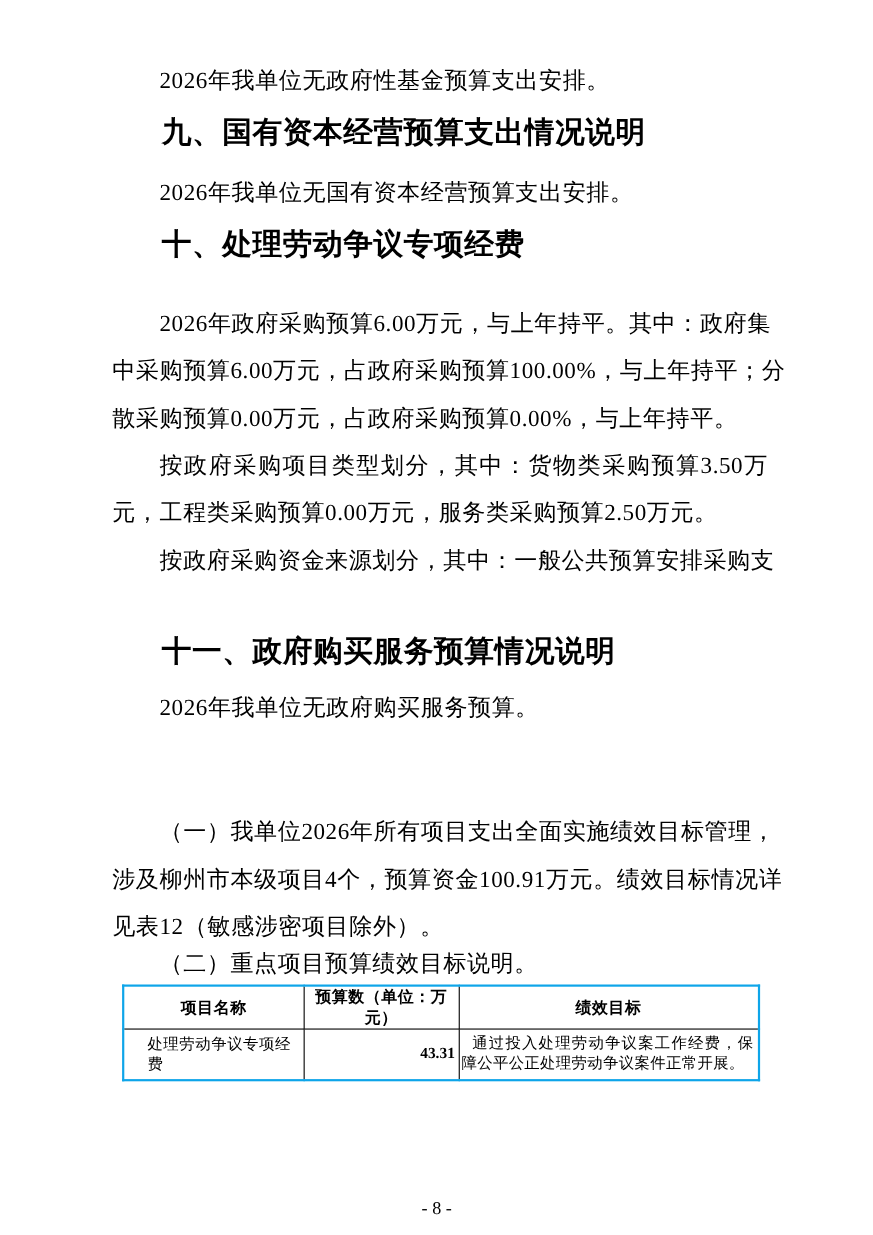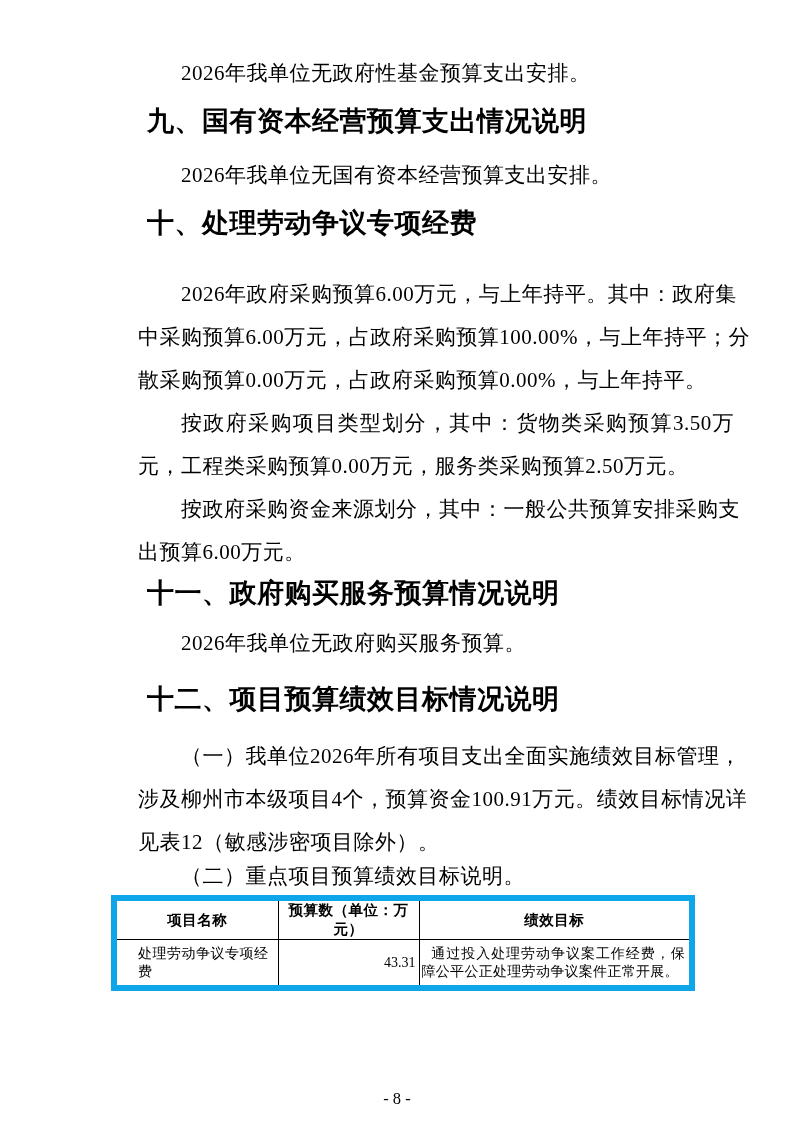--- a/index.html
+++ b/index.html
@@ -7,46 +7,45 @@
     width:794px;height:1123px;background:#ffffff;color:#000;
     font-family:"Liberation Serif","DejaVu Serif",serif;
     position:relative;overflow:hidden;
   }
   .page{position:absolute;left:0;top:0;width:794px;height:1123px;background:#fff;}
   
   .line{
     position:absolute;left:102px;width:596px;height:26px;
     font-size:21px;line-height:24px;white-space:nowrap;
     letter-spacing:0.5px;
-    margin-left:36px;
   }
   .fill{text-align:justify;text-align-last:justify;}
   .ind{padding-left:43px;width:553px;}
   
   .heading{
     position:absolute;left:147px;height:28px;
     font-family:Liberation Mono, monospace;
     font-weight:700;font-size:27px;line-height:25px;white-space:nowrap;
     letter-spacing:0.5px;
   }
   
   table.perf{
     position:absolute;left:111px;top:895px;width:578px;
     border-collapse:collapse;table-layout:fixed;
     font-size:14px;
   }
   table.perf,table.perf th,table.perf td{border:1px solid #000;}
-  table.perf{border:6px solid #0ea5e9;}
+  table.perf{border:2px solid #0ea5e9;}
   table.perf th{
     height:24px;font-weight:700;text-align:center;vertical-align:middle;
     font-size:14.5px;padding:0;letter-spacing:0.5px;
   }
   table.perf td{height:41px;vertical-align:middle;}
   td.c1{padding:2px 4px 2px 21px;letter-spacing:0.5px;}
-  td.c2{text-align:right;padding:2px 3px 2px 2px;}
+  td.c2{text-align:right;padding:2px 3px 2px 2px;font-weight:bold;}
   td.c3{
     padding:1px 4px 1px 2px;line-height:17.5px;
     text-indent:0.7em;text-align:justify;letter-spacing:0.3px;
   }
   .pagenum{
     position:absolute;left:0;top:1089px;width:794px;height:22px;
     text-align:center;font-size:16.5px;line-height:20px;
   }
 </style>
 </head>
@@ -63,27 +62,25 @@
   <div class="heading" style="top:213px">十、处理劳动争议专项经费</div>
 
   <div class="line ind fill" style="top:282px">2026年政府采购预算6.00万元，与上年持平。其中：政府集</div>
   <div class="line fill" style="top:325px">中采购预算6.00万元，占政府采购预算100.00%，与上年持平；分</div>
   <div class="line" style="top:368px">散采购预算0.00万元，占政府采购预算0.00%，与上年持平。</div>
 
   <div class="line ind fill" style="top:411px">按政府采购项目类型划分，其中：货物类采购预算3.50万</div>
   <div class="line" style="top:454px">元，工程类采购预算0.00万元，服务类采购预算2.50万元。</div>
 
   <div class="line ind fill" style="top:497px">按政府采购资金来源划分，其中：一般公共预算安排采购支</div>
-  <div class="line" style="top:540px">出预算6.00万元。</div>
 
   <div class="heading" style="top:583px">十一、政府购买服务预算情况说明</div>
 
   <div class="line ind" style="top:631px">2026年我单位无政府购买服务预算。</div>
 
-  <div class="heading" style="top:689px">十二、项目预算绩效目标情况说明</div>
 
   <div class="line ind fill" style="top:744px">（一）我单位2026年所有项目支出全面实施绩效目标管理，</div>
   <div class="line fill" style="top:787px">涉及柳州市本级项目4个，预算资金100.91万元。绩效目标情况详</div>
   <div class="line" style="top:830px">见表12（敏感涉密项目除外）。</div>
 
   <div class="line ind" style="top:864px">（二）重点项目预算绩效目标说明。</div>
 
   <table class="perf">
     <colgroup>
       <col style="width:164px">

